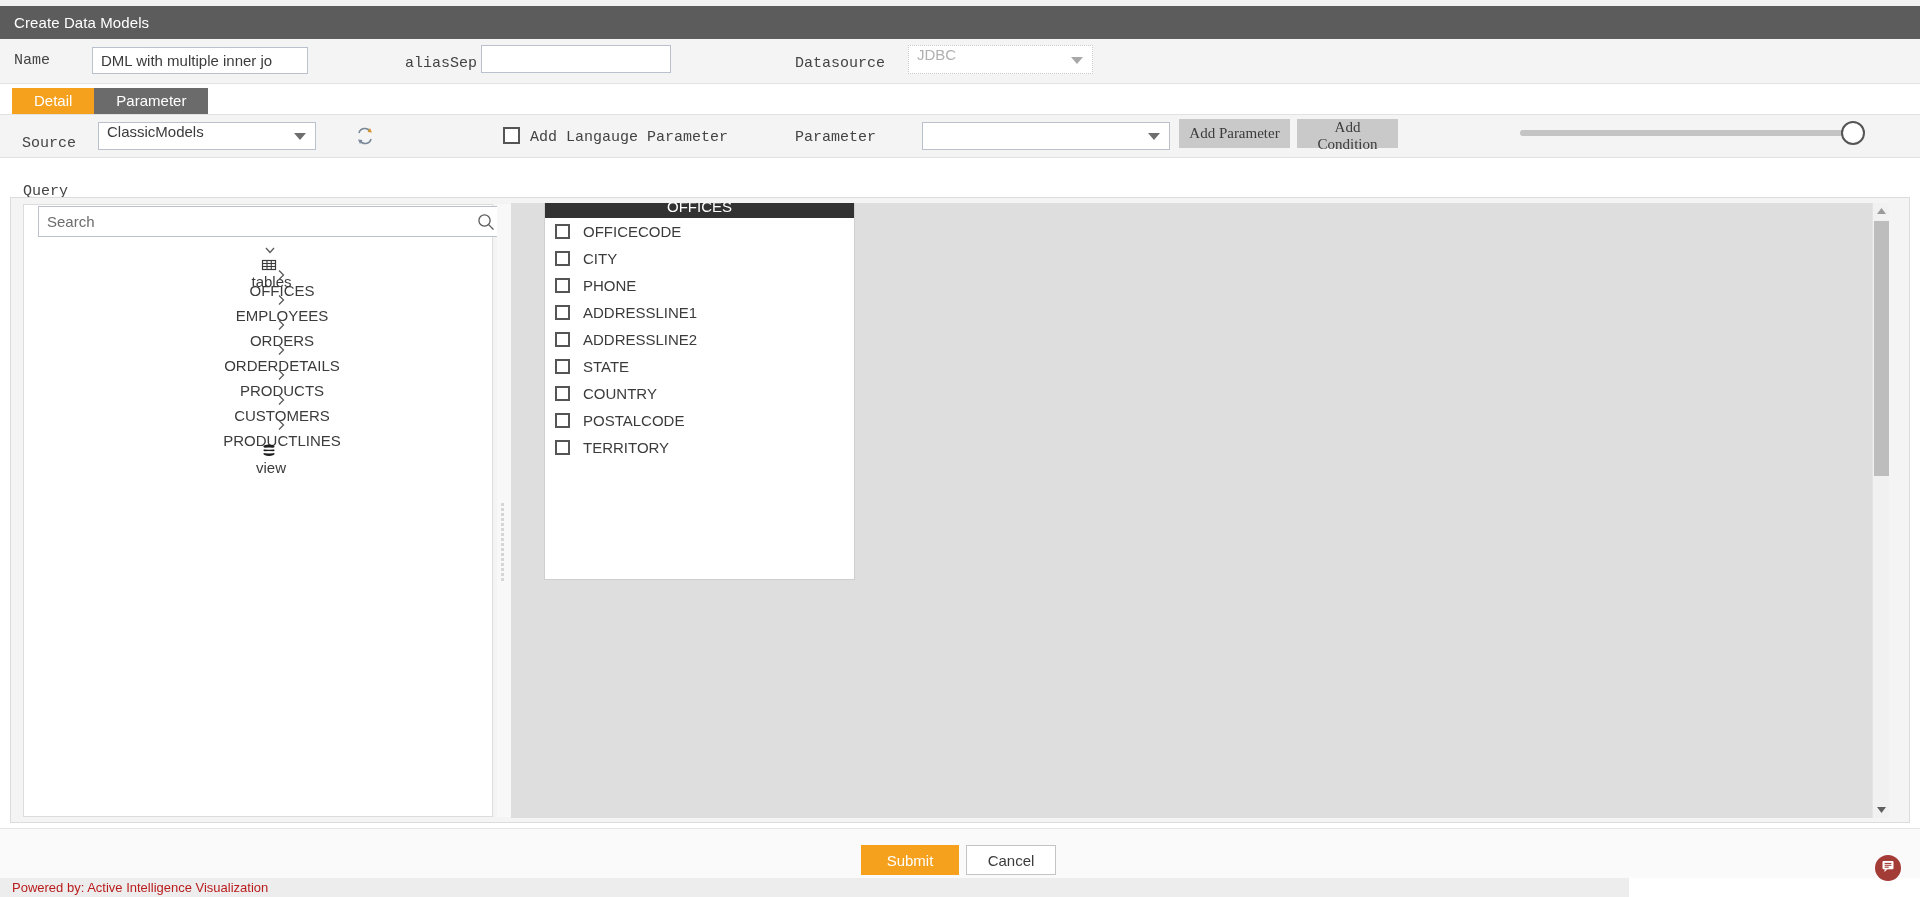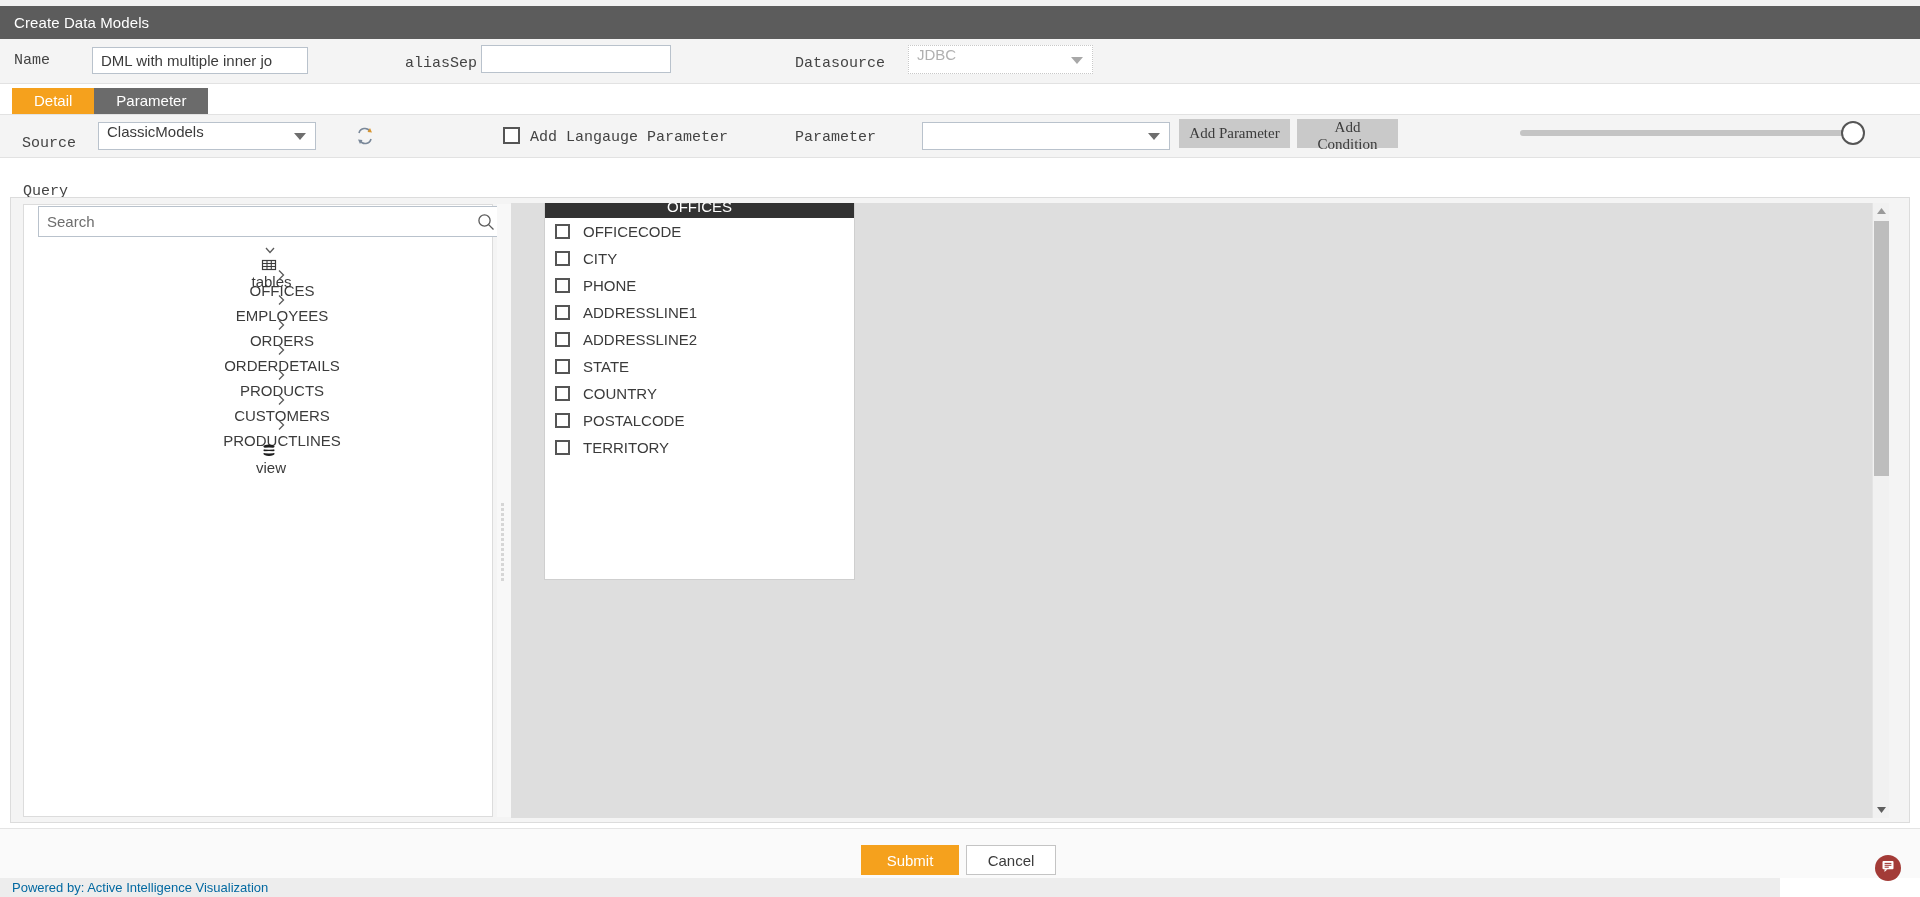--- a/index.html
+++ b/index.html
@@ -214,22 +214,22 @@
     cursor: pointer; font-family: "Liberation Sans", sans-serif;
   }
   .btn-cancel {
     position: absolute; left: 966px; top: 845px; width: 90px; height: 30px;
     background: #fff; color: #3b3b3b; border: 1px solid #c4c4c4; font-size: 15px;
     cursor: pointer; font-family: "Liberation Sans", sans-serif;
   }
 
   
   .powered {
-    position: absolute; left: 0; top: 878px; width: 1780px; height: 19px;
-    background: #ededed; font-size: 13px; color: #0369a1;
+    position: absolute; left: 0; top: 878px; width: 1629px; height: 19px;
+    background: #ededed; font-size: 13px; color: #b91c1c;
     line-height: 19px; padding-left: 12px;
   }
   .chat-fab {
     position: absolute; left: 1875px; top: 855px; width: 26px; height: 26px;
     border-radius: 50%; background: #a33b37; cursor: pointer;
     display: flex; align-items: center; justify-content: center;
   }
 </style>
 </head>
 <body>

